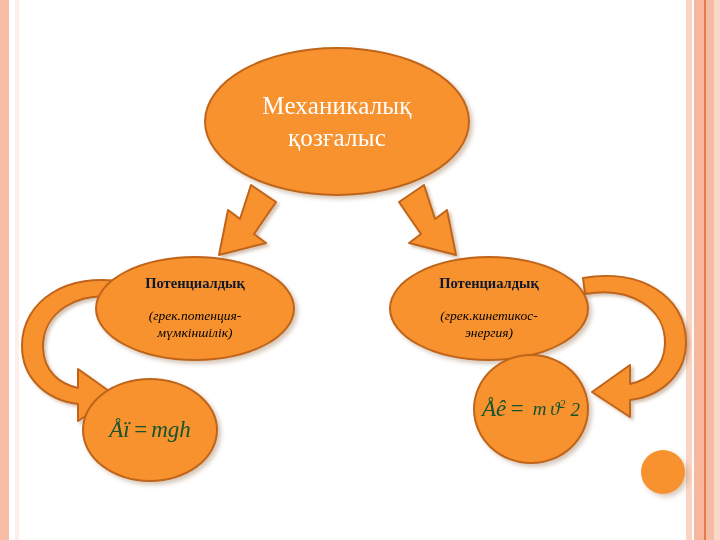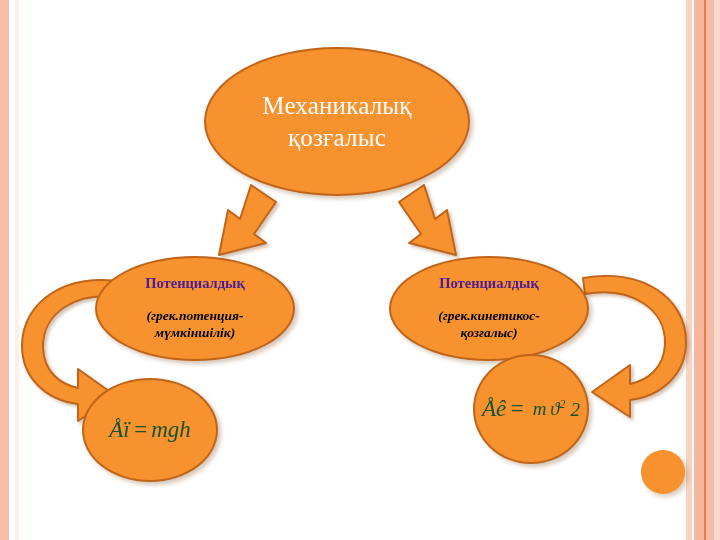--- a/index.html
+++ b/index.html
@@ -82,28 +82,28 @@
   }
 
   
   .branch {
     width: 200px;
     height: 105px;
   }
   #node-potential { left: 95px;  top: 256px; }
   #node-kinetic   { left: 389px; top: 256px; }
   .branch .heading {
-    color: #4c1d95;
+    color: #0f172a;
     font-weight: bold;
     font-size: 14.5px;
     line-height: 1.15;
   }
   .branch .gloss {
     color: #000000;
-    font-weight: bold;
+    font-weight: normal;
     font-style: italic;
     font-size: 13.5px;
     line-height: 1.25;
     margin-top: 16px;
   }
 
   
   #node-formula-ep {
     left: 82px;
     top: 378px;
@@ -236,21 +236,21 @@
     <div class="gloss">
       <span>(грек.потенция-</span><br>
       <span>мүмкіншілік)</span>
     </div>
   </div>
 
   <div class="node branch" id="node-kinetic">
     <div class="heading">Потенциалдық</div>
     <div class="gloss">
       <span>(грек.кинетикос-</span><br>
-      <span>қозғалыс)</span>
+      <span>энергия)</span>
     </div>
   </div>
 
   <div class="node" id="node-formula-ep">
     <div class="formula">
       <span>Åï</span>
       <span>=</span>
       <span>mgh</span>
     </div>
   </div>

